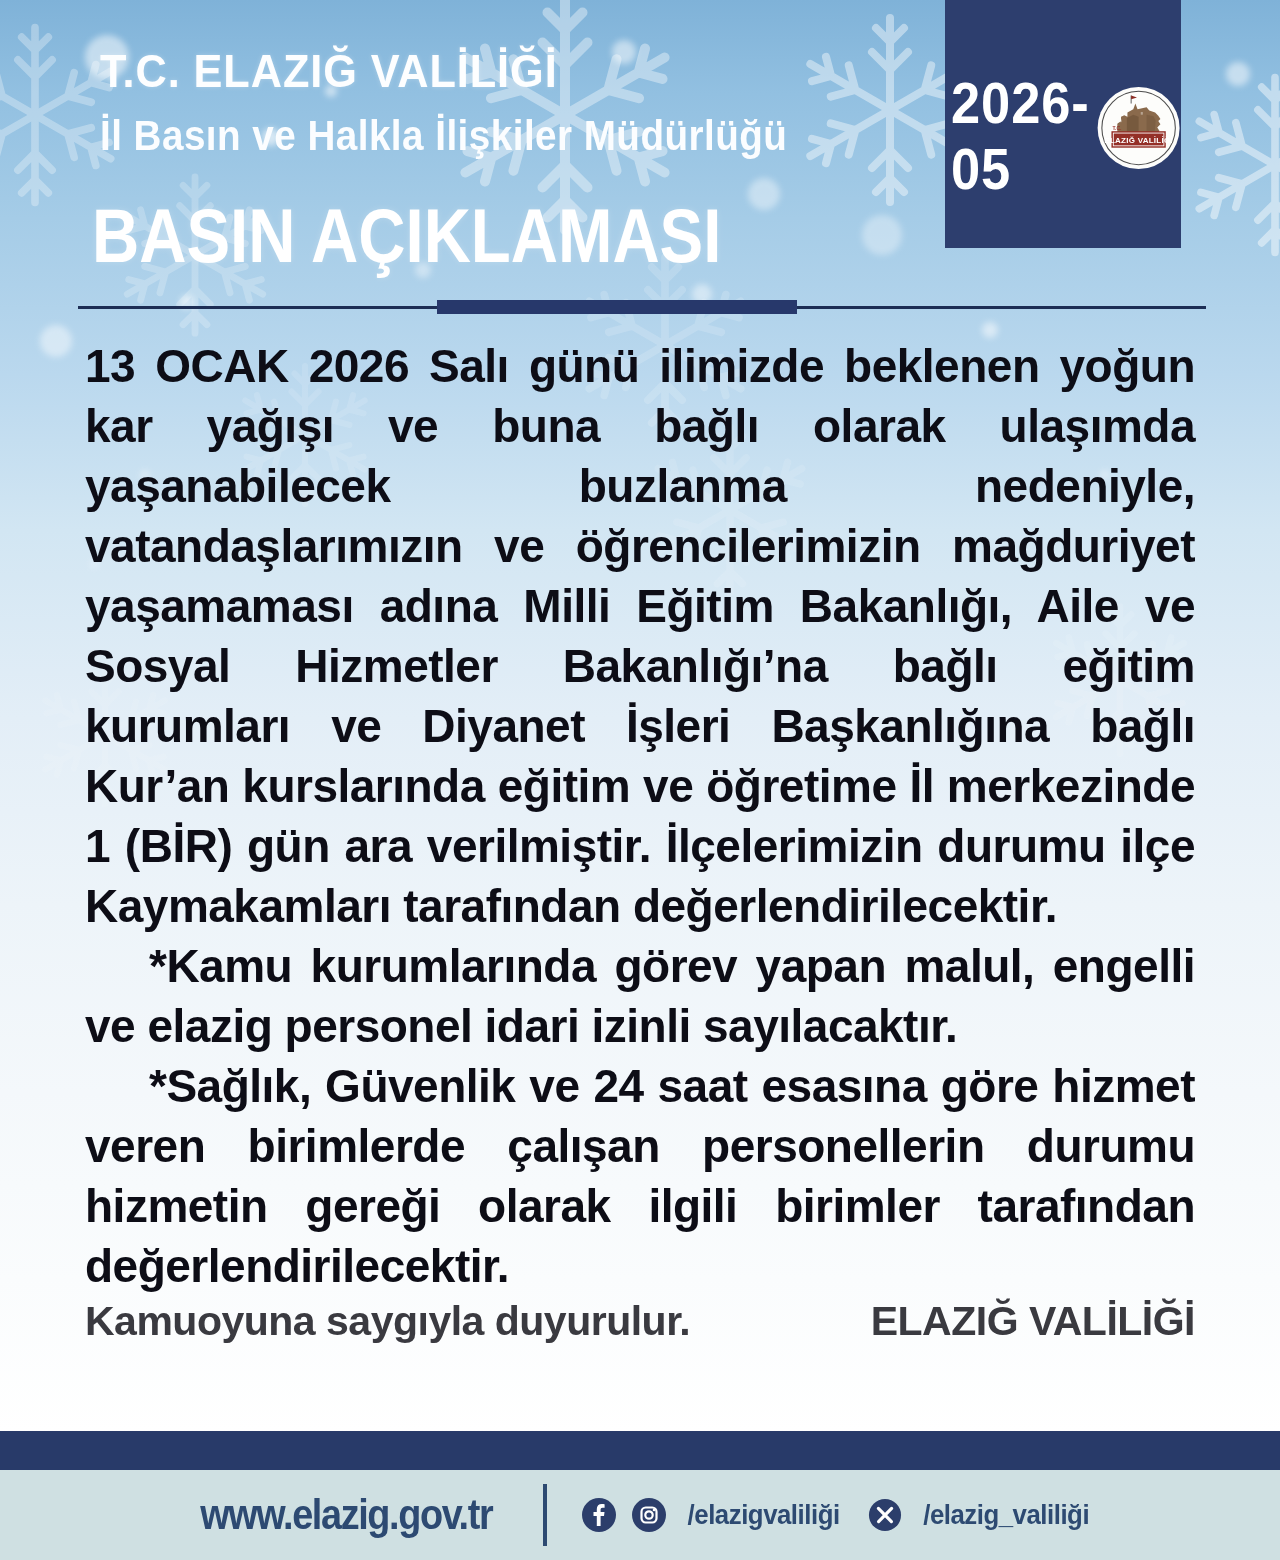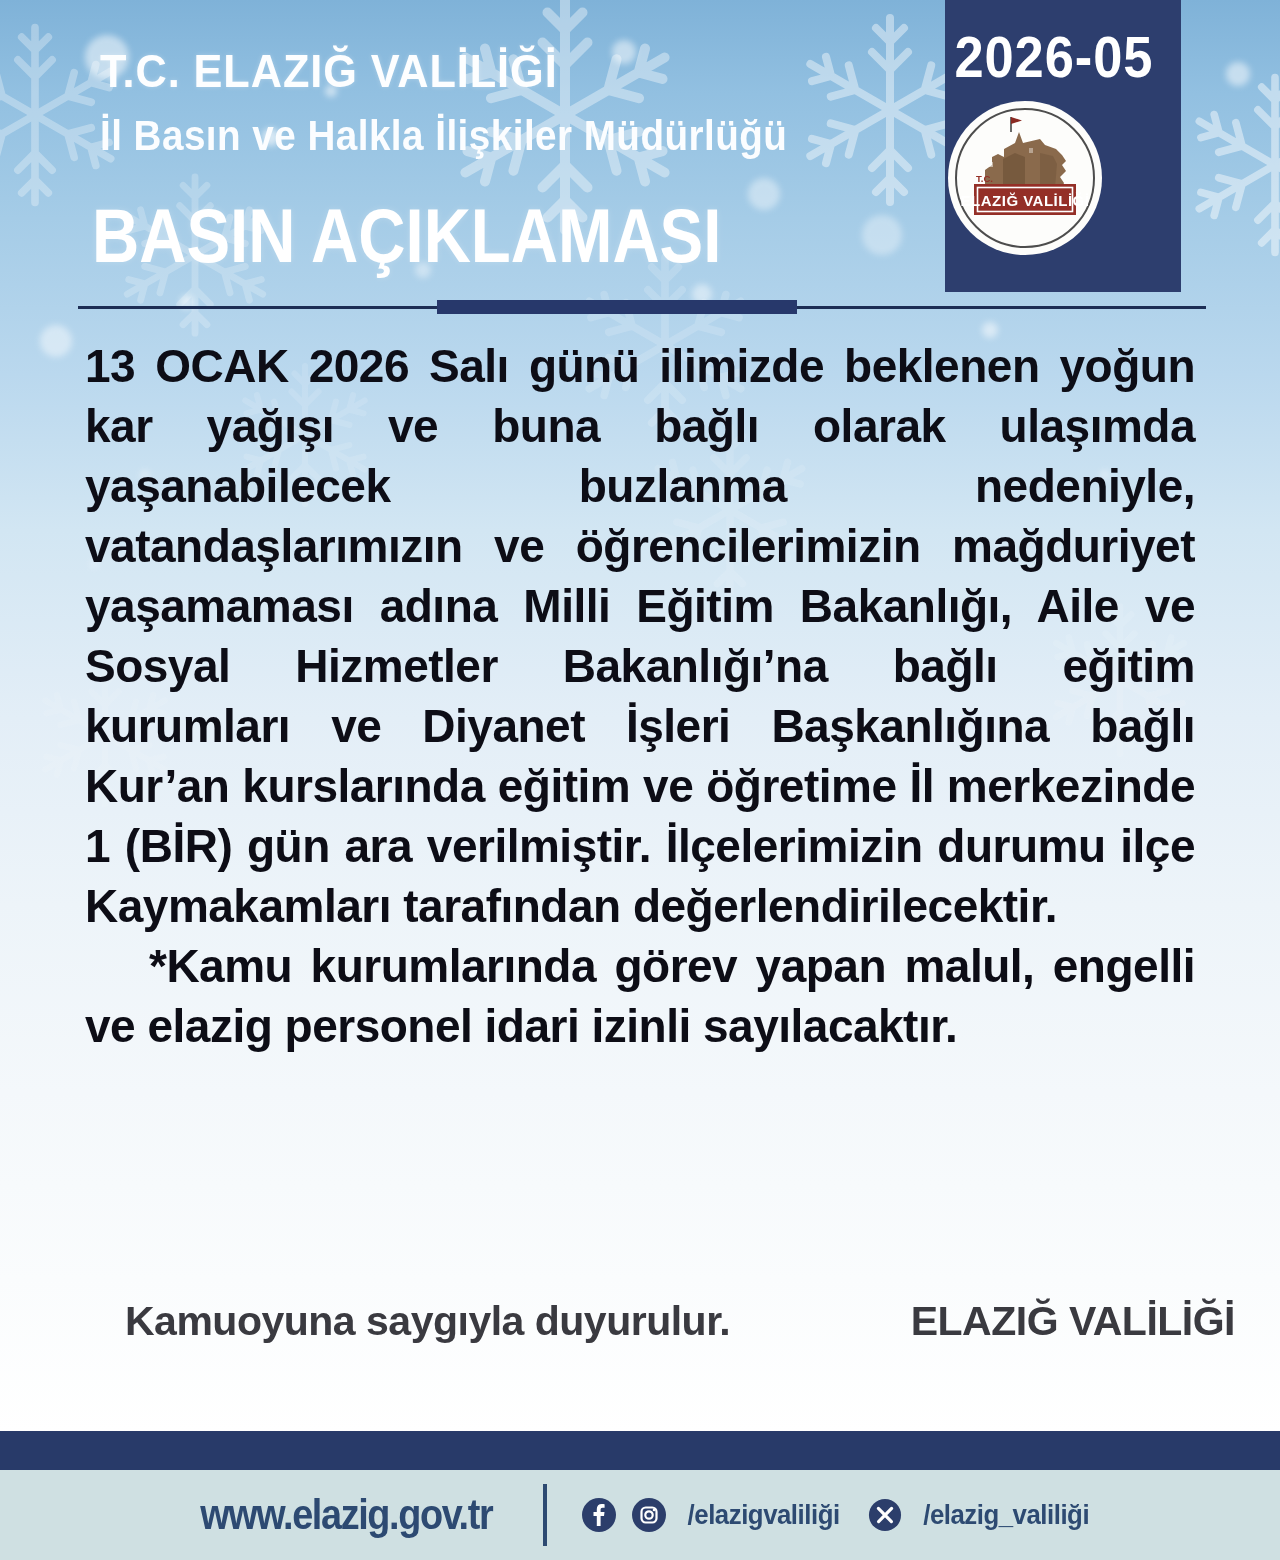--- a/index.html
+++ b/index.html
@@ -31,41 +31,41 @@
   .hdr-title{
     position:absolute;left:92px;top:192px;
     color:#ffffff;font-size:76px;font-weight:800;letter-spacing:0px;
     transform:scaleX(.86);transform-origin:left center;white-space:nowrap;
     text-shadow:0 0 8px rgba(255,255,255,.2);
   }
   .rule-thin{position:absolute;left:78px;top:306px;width:1128px;height:3px;background:#1d2e55;}
   .rule-thick{position:absolute;left:437px;top:300px;width:360px;height:14px;background:#27386b;}
   
   .ref-box{
-    position:absolute;left:945px;top:0;width:236px;height:292px;
-    background:#2d3e6e;display:flex;flex-direction:column;
+    position:absolute;left:945px;top:0;width:236px;height:248px;
+    background:#2d3e6e;display:flex;flex-direction:row;align-items:center;
   }
   .ref-number{
     margin-top:24px;color:#ffffff;font-size:57px;font-weight:800;letter-spacing:1px;
     transform:scaleX(.92);transform-origin:center;
   }
   .ref-logo{margin-top:8px;}
   
   .body-text{
     position:absolute;left:85px;top:336px;width:1110px;
     color:#0d0d16;font-size:46px;line-height:60px;font-weight:700;
     letter-spacing:-0.5px;
   }
   .para{margin:0;text-align:justify;}
   .para.p-indent{text-indent:64px;}
   
   .signoff{
     position:absolute;left:85px;top:1298px;width:1110px;
     display:flex;justify-content:space-between;align-items:center;
-    color:#3a3a40;font-size:41px;font-weight:700;letter-spacing:-0.5px;margin-left:40px;
+    color:#3a3a40;font-size:41px;font-weight:700;letter-spacing:-0.5px;
   }
   
   .footer-bar{position:absolute;left:0;top:1431px;width:1280px;height:39px;background:#283a69;}
   .footer-strip{
     position:absolute;left:0;top:1470px;width:1280px;height:90px;background:#cfe0e2;
     display:flex;align-items:center;justify-content:center;gap:14px;
     color:#2d4a72;
   }
   .site-text{font-size:42px;font-weight:600;letter-spacing:-1.5px;transform:scaleX(.9);transform-origin:center;white-space:nowrap;}
   .v-divider{width:4px;height:62px;background:#2d4a72;margin:0 20px;}
@@ -169,20 +169,21 @@
       <text x="31" y="84" font-family="Liberation Sans, sans-serif" font-size="9.5" font-weight="bold" fill="#942f27">T.C.</text>
       <rect x="29" y="86" width="102" height="31" fill="#942f27"></rect>
       <rect x="32.5" y="89.5" width="95" height="24" fill="none" stroke="#ffffff" stroke-width="1.6"></rect>
       <text x="80" y="108" text-anchor="middle" font-family="Liberation Sans, sans-serif" font-size="15" font-weight="bold" fill="#ffffff" letter-spacing="0.5">ELAZIĞ VALİLİĞİ</text>
     </svg>
   </div>
 
   <div class="body-text">
     <p class="para">13 OCAK 2026 Salı günü ilimizde beklenen yoğun kar yağışı ve buna bağlı olarak ulaşımda yaşanabilecek buzlanma nedeniyle, vatandaşlarımızın ve öğrencilerimizin mağduriyet yaşamaması adına Milli Eğitim Bakanlığı, Aile ve Sosyal Hizmetler Bakanlığı’na bağlı eğitim kurumları ve Diyanet İşleri Başkanlığına bağlı Kur’an kurslarında eğitim ve öğretime İl merkezinde 1 (BİR) gün ara verilmiştir. İlçelerimizin durumu ilçe Kaymakamları tarafından değerlendirilecektir.</p>
     <p class="para p-indent">*Kamu kurumlarında görev yapan malul, engelli ve elazig personel idari izinli sayılacaktır.</p>
+    <p class="para p-indent">*Sağlık, Güvenlik ve 24 saat esasına göre hizmet veren birimlerde çalışan personellerin durumu hizmetin gereği olarak ilgili birimler tarafından değerlendirilecektir.</p>
   </div>
 
   <div class="signoff">
     <span>Kamuoyuna saygıyla duyurulur.</span>
     <span>ELAZIĞ VALİLİĞİ</span>
   </div>
 
   <div class="footer-bar"></div>
   <div class="footer-strip">
     <span class="site-text">www.elazig.gov.tr</span>

